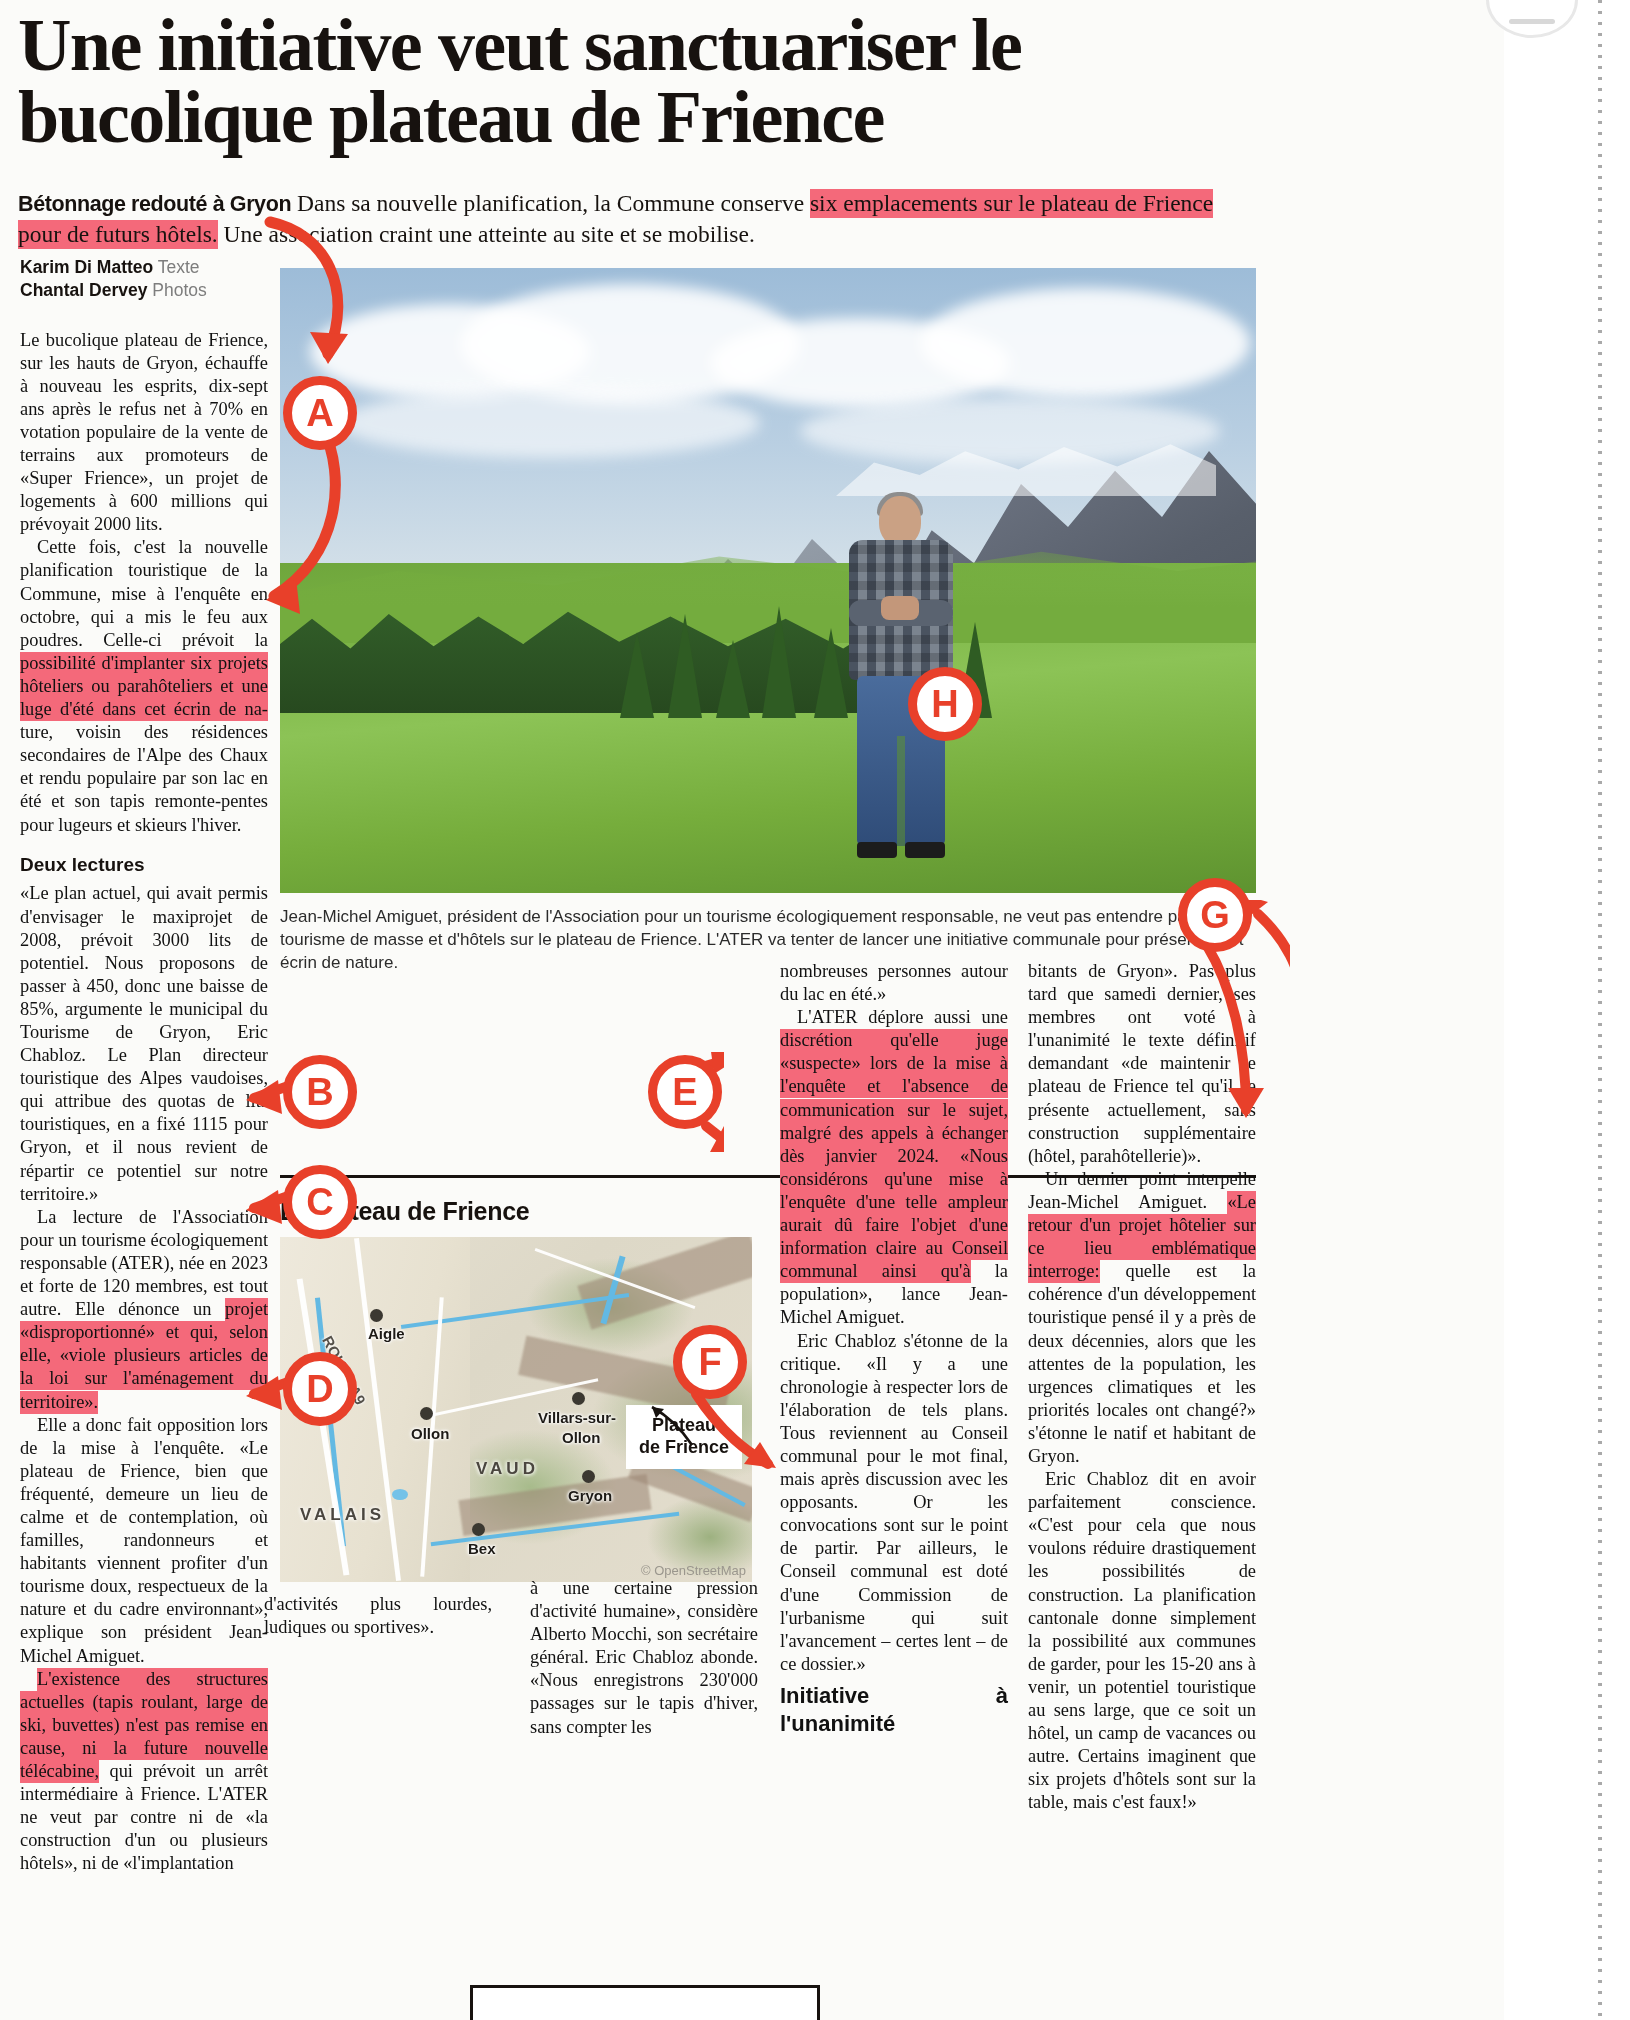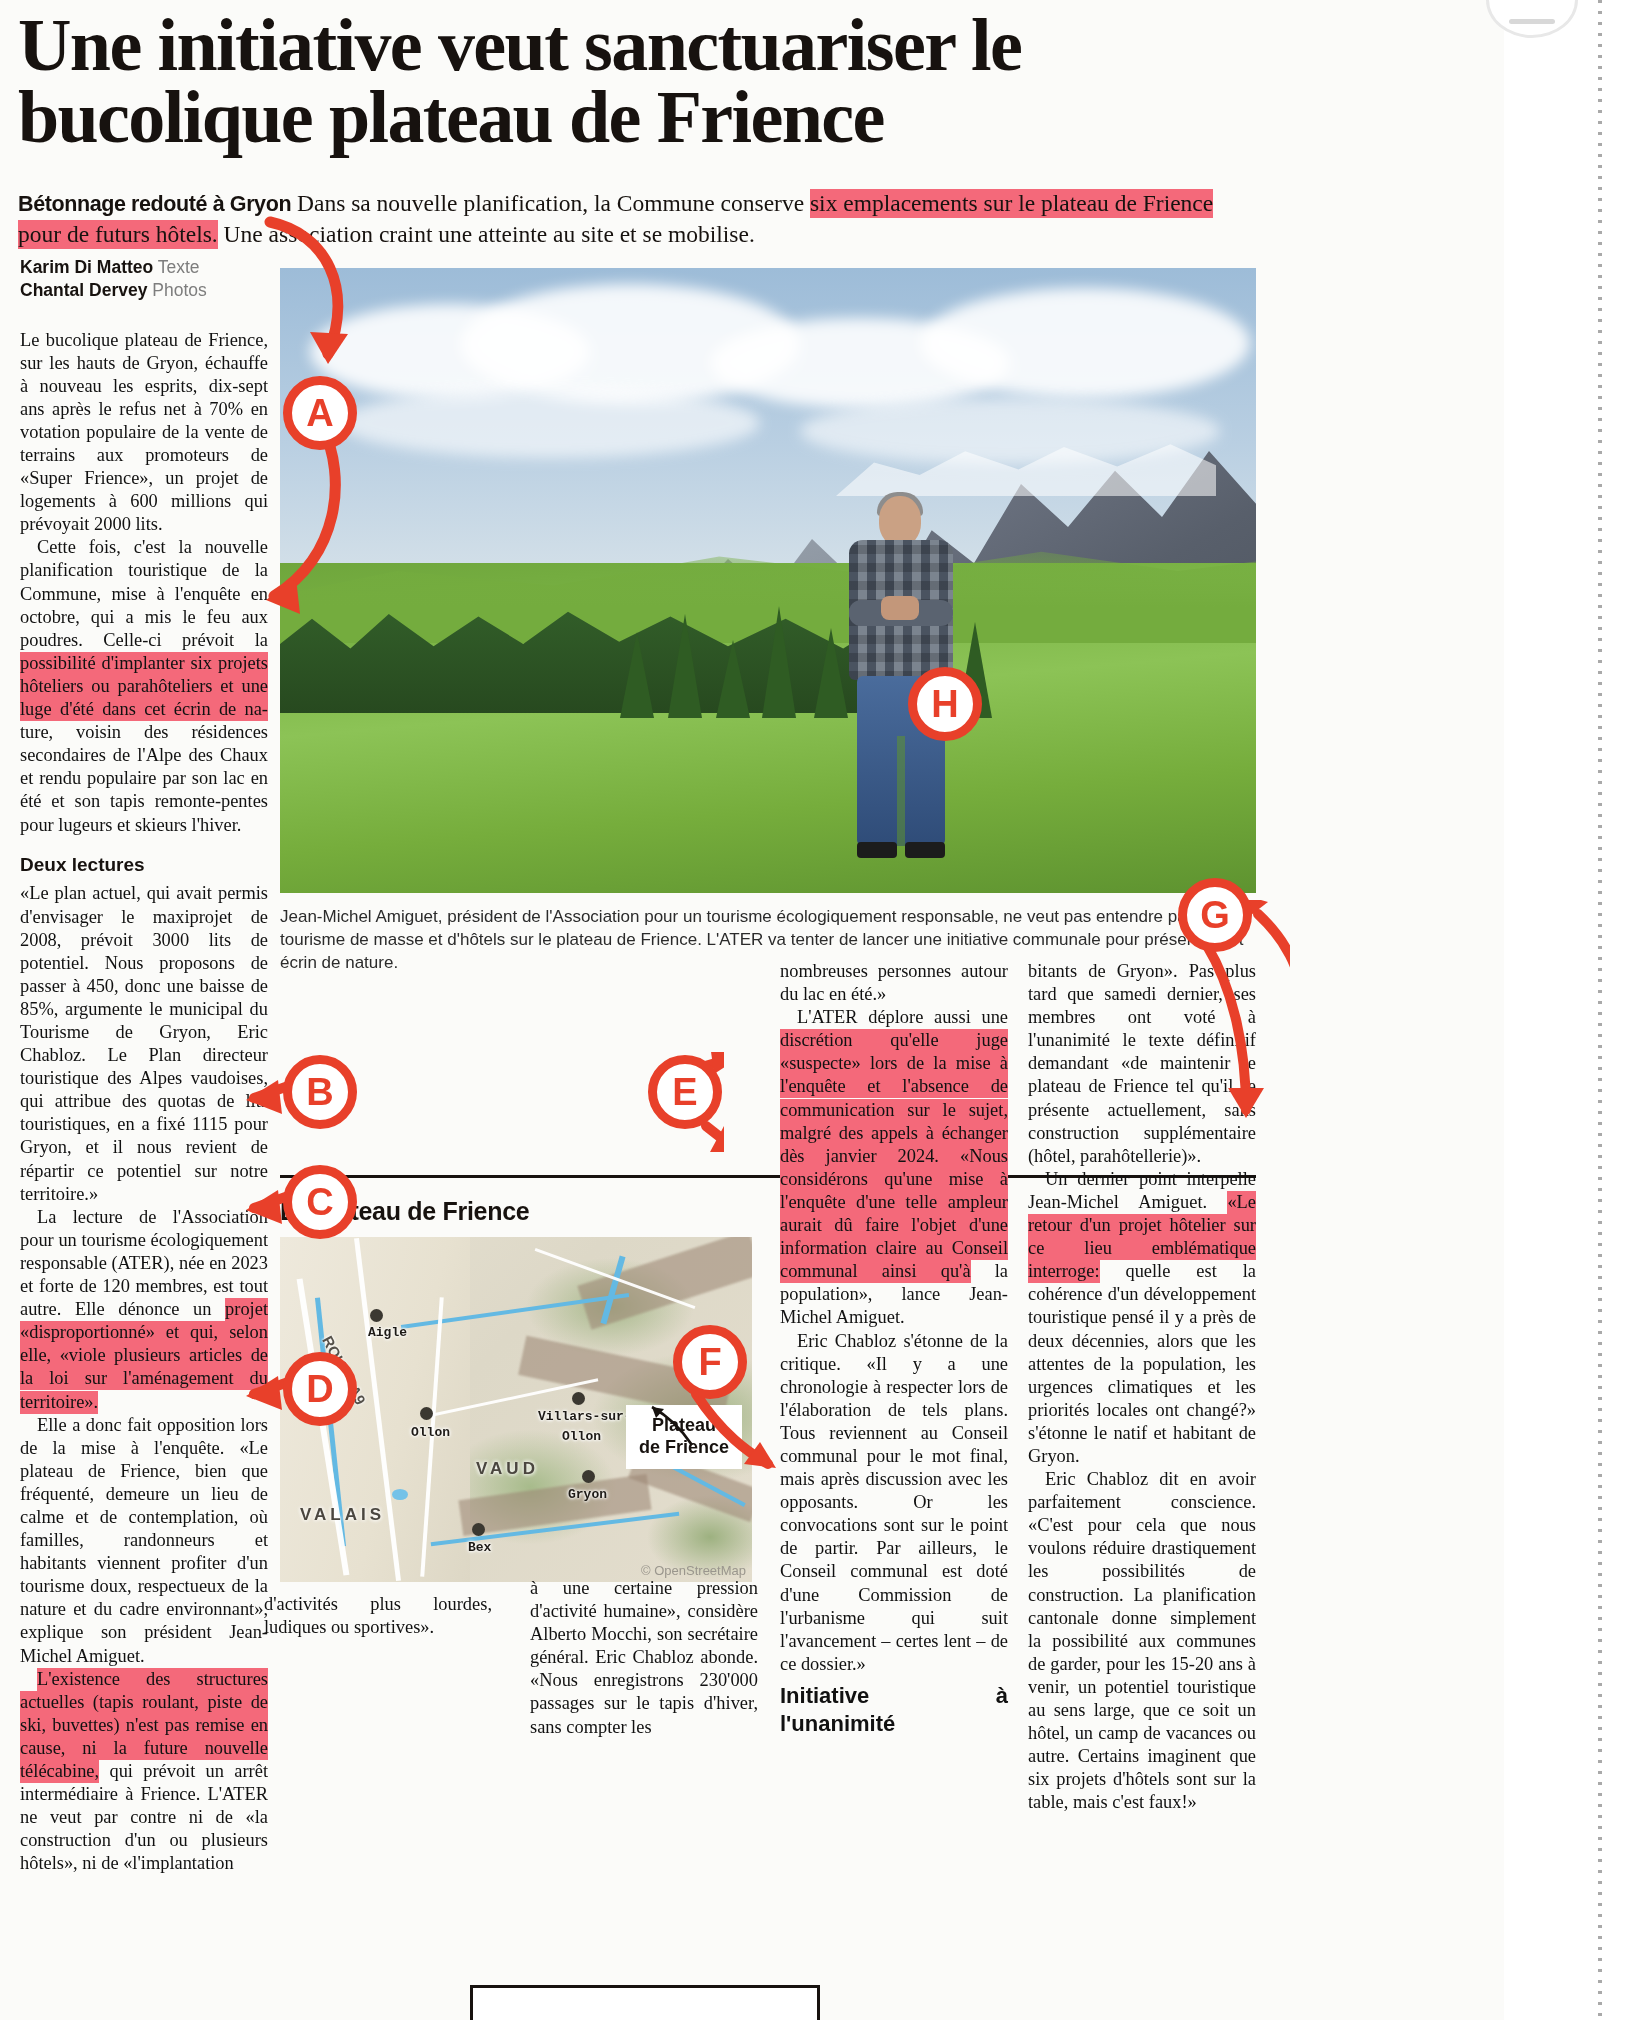--- a/index.html
+++ b/index.html
@@ -210,22 +210,22 @@
     position:absolute; background:#74c2e8; border-radius:50%;
   }
   .map .dot{
     position:absolute; width:13px; height:13px; border-radius:50%; background:#3b3831;
   }
   .map .pin{
     position:absolute; width:17px; height:17px; border-radius:50%; background:#d93f2b;
   }
   .map .lbl{
     position:absolute;
-    font-family:Liberation Mono, monospace;
-    font-weight:700; font-size:13px; color:#1d1a16;
+    font-family:Liberation Sans, sans-serif;
+    font-weight:700; font-size:15px; color:#1d1a16;
     white-space:nowrap;
     text-shadow:0 0 3px #fff,0 0 3px #fff,0 0 5px #fff;
   }
   .map .cantonlbl{
     position:absolute;
     font-family:"Liberation Sans", sans-serif;
     font-weight:700; font-size:17px; letter-spacing:4px; color:#4a463f;
     text-shadow:0 0 4px #fff,0 0 4px #fff;
     text-align:right;
   }
@@ -304,21 +304,21 @@
           <span>Photos</span>
         </div>
 
         <div class="bodytext">
           <p class="first">Le bucolique plateau de Frience, sur les hauts de Gryon, échauffe à nouveau les esprits, dix-sept ans après le refus net à 70% en votation populaire de la vente de terrains aux promoteurs de «Super Frience», un projet de logements à 600 millions qui prévoyait 2000 lits.</p>
           <p><span>Cette fois, c'est la nouvelle planification touristique de la Commune, mise à l'enquête en octobre, qui a mis le feu aux poudres. Celle-ci prévoit la </span><span class="hl">possibilité d'implanter six projets hôteliers ou parahôteliers et une luge d'été dans cet écrin de na-</span><span>ture, voisin des résidences secondaires de l'Alpe des Chaux et rendu populaire par son lac en été et son tapis remonte-pentes pour lugeurs et skieurs l'hiver.</span></p>
           <div class="subhead">Deux lectures</div>
           <p class="first">«Le plan actuel, qui avait permis d'envisager le maxiprojet de 2008, prévoit 3000 lits de potentiel. Nous proposons de passer à 450, donc une baisse de 85%, argumente le municipal du Tourisme de Gryon, Eric Chabloz. Le Plan directeur touristique des Alpes vaudoises, qui attribue des quotas de lits touristiques, en a fixé 1115 pour Gryon, et il nous revient de répartir ce potentiel sur notre territoire.»</p>
           <p><span>La lecture de l'Association pour un tourisme écologiquement responsable (ATER), née en 2023 et forte de 120 membres, est tout autre. Elle dénonce un </span><span class="hl">projet «disproportionné» et qui, selon elle, «viole plusieurs articles de la loi sur l'aménagement du territoire».</span></p>
           <p>Elle a donc fait opposition lors de la mise à l'enquête. «Le plateau de Frience, bien que fréquenté, demeure un lieu de calme et de contemplation, où familles, randonneurs et habitants viennent profiter d'un tourisme doux, respectueux de la nature et du cadre environnant», explique son président Jean-Michel Amiguet.</p>
-          <p><span class="hl">L'existence des structures actuelles (tapis roulant, piste de ski, buvettes) n'est pas remise en cause, ni la future nouvelle télécabine,</span><span> qui prévoit un arrêt intermédiaire à Frience. L'ATER ne veut par contre ni de «la construction d'un ou plusieurs hôtels», ni de «l'implantation</span></p>
+          <p><span class="hl">L'existence des structures actuelles (tapis roulant, large de ski, buvettes) n'est pas remise en cause, ni la future nouvelle télécabine,</span><span> qui prévoit un arrêt intermédiaire à Frience. L'ATER ne veut par contre ni de «la construction d'un ou plusieurs hôtels», ni de «l'implantation</span></p>
         </div>
       </div>
 
       <div class="photo-wrap">
         <div class="photo">
           <div class="sky"></div>
           <div class="cloud c1"></div>
           <div class="cloud c2"></div>
           <div class="cloud c3"></div>
           <div class="cloud c4"></div>

